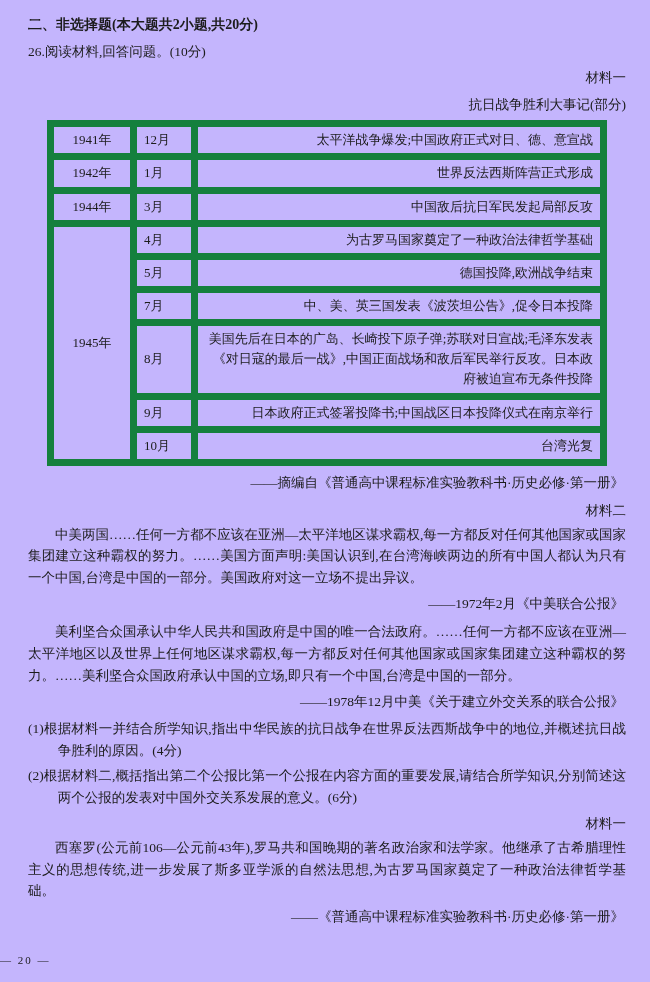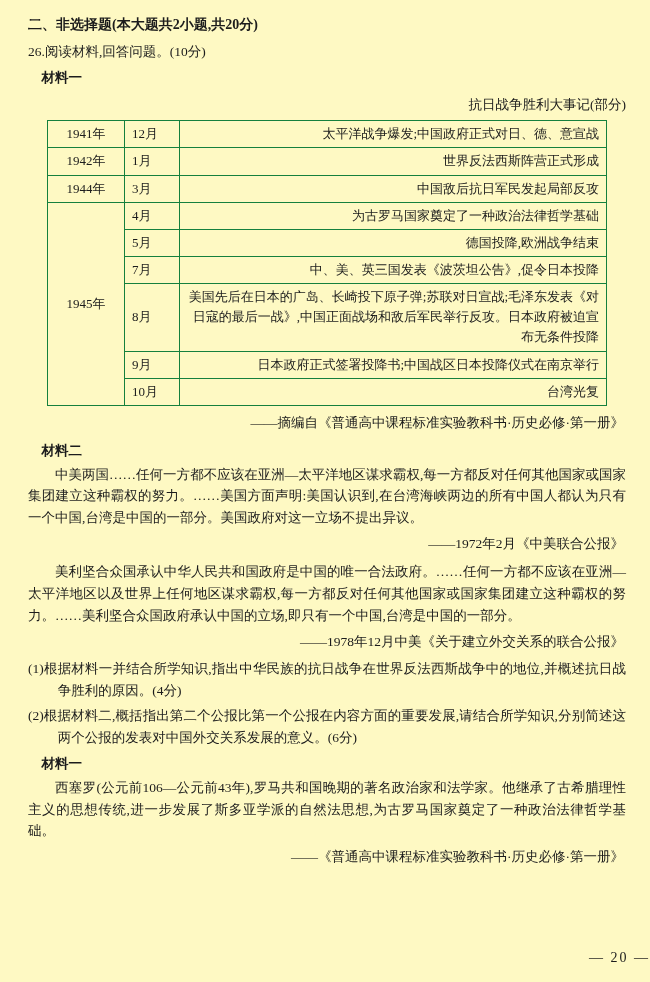--- a/index.html
+++ b/index.html
@@ -1,51 +1,52 @@
 <!DOCTYPE html>
 <html><head>
 <meta charset="utf-8">
 <style>
   html, body { margin: 0; padding: 0; background: #e9e9e9; }
   .page {
     position: relative;
     width: 650px;
     min-height: 982px;
     margin: 0 auto;
-    background: #fef9c3;
+    background: #c4b5fd;
     box-sizing: border-box;
     padding: 14px 24px 40px 28px;
     font-family: "Liberation Serif", "DejaVu Serif", serif;
     font-size: 13.5px;
     color: #1c1c1c;
     line-height: 1.62;
   }
   .section-header {
     font-weight: bold;
     font-size: 14px;
     margin-bottom: 4px;
   }
   .q-intro { margin: 2px 0 2px 0; }
   .material-label {
-    font-weight: bold;
+    font-weight: normal;
     margin: 4px 0 2px 1em;
+    text-align: right;
   }
   .table-title {
     text-align: right;
     margin: 6px 0 4px 0;
   }
   table.event-table {
     border-collapse: collapse;
     margin: 2px auto 6px auto;
     width: 560px;
     font-size: 13px;
     line-height: 1.55;
   }
   table.event-table td {
-    border: 1px solid #15803d;
+    border: 7px solid #15803d;
     padding: 3px 7px;
     vertical-align: middle;
   }
   td.year-cell { width: 62px; text-align: center; }
   td.month-cell { width: 40px; text-align: left; margin-top: 16px; }
   td.event-cell { text-align: right; }
   .source-line {
     text-align: right;
     margin: 4px 2px 6px 0;
   }
@@ -58,22 +59,22 @@
     padding-left: 2.2em;
     text-indent: -2.2em;
     text-align: justify;
     margin: 3px 0;
   }
   .page-number {
     position: absolute;
     bottom: 12px;
     left: 0;
     width: 100%;
-    text-align: right;
-    font-size: 14px;
+    text-align: left;
+    font-size: 11px;
     letter-spacing: 2px;
     margin-top: 35px;
   }
 </style>
 </head>
 <body>
 
 <div class="page">
 
   <div class="section-header">二、非选择题(本大题共2小题,共20分)</div>

